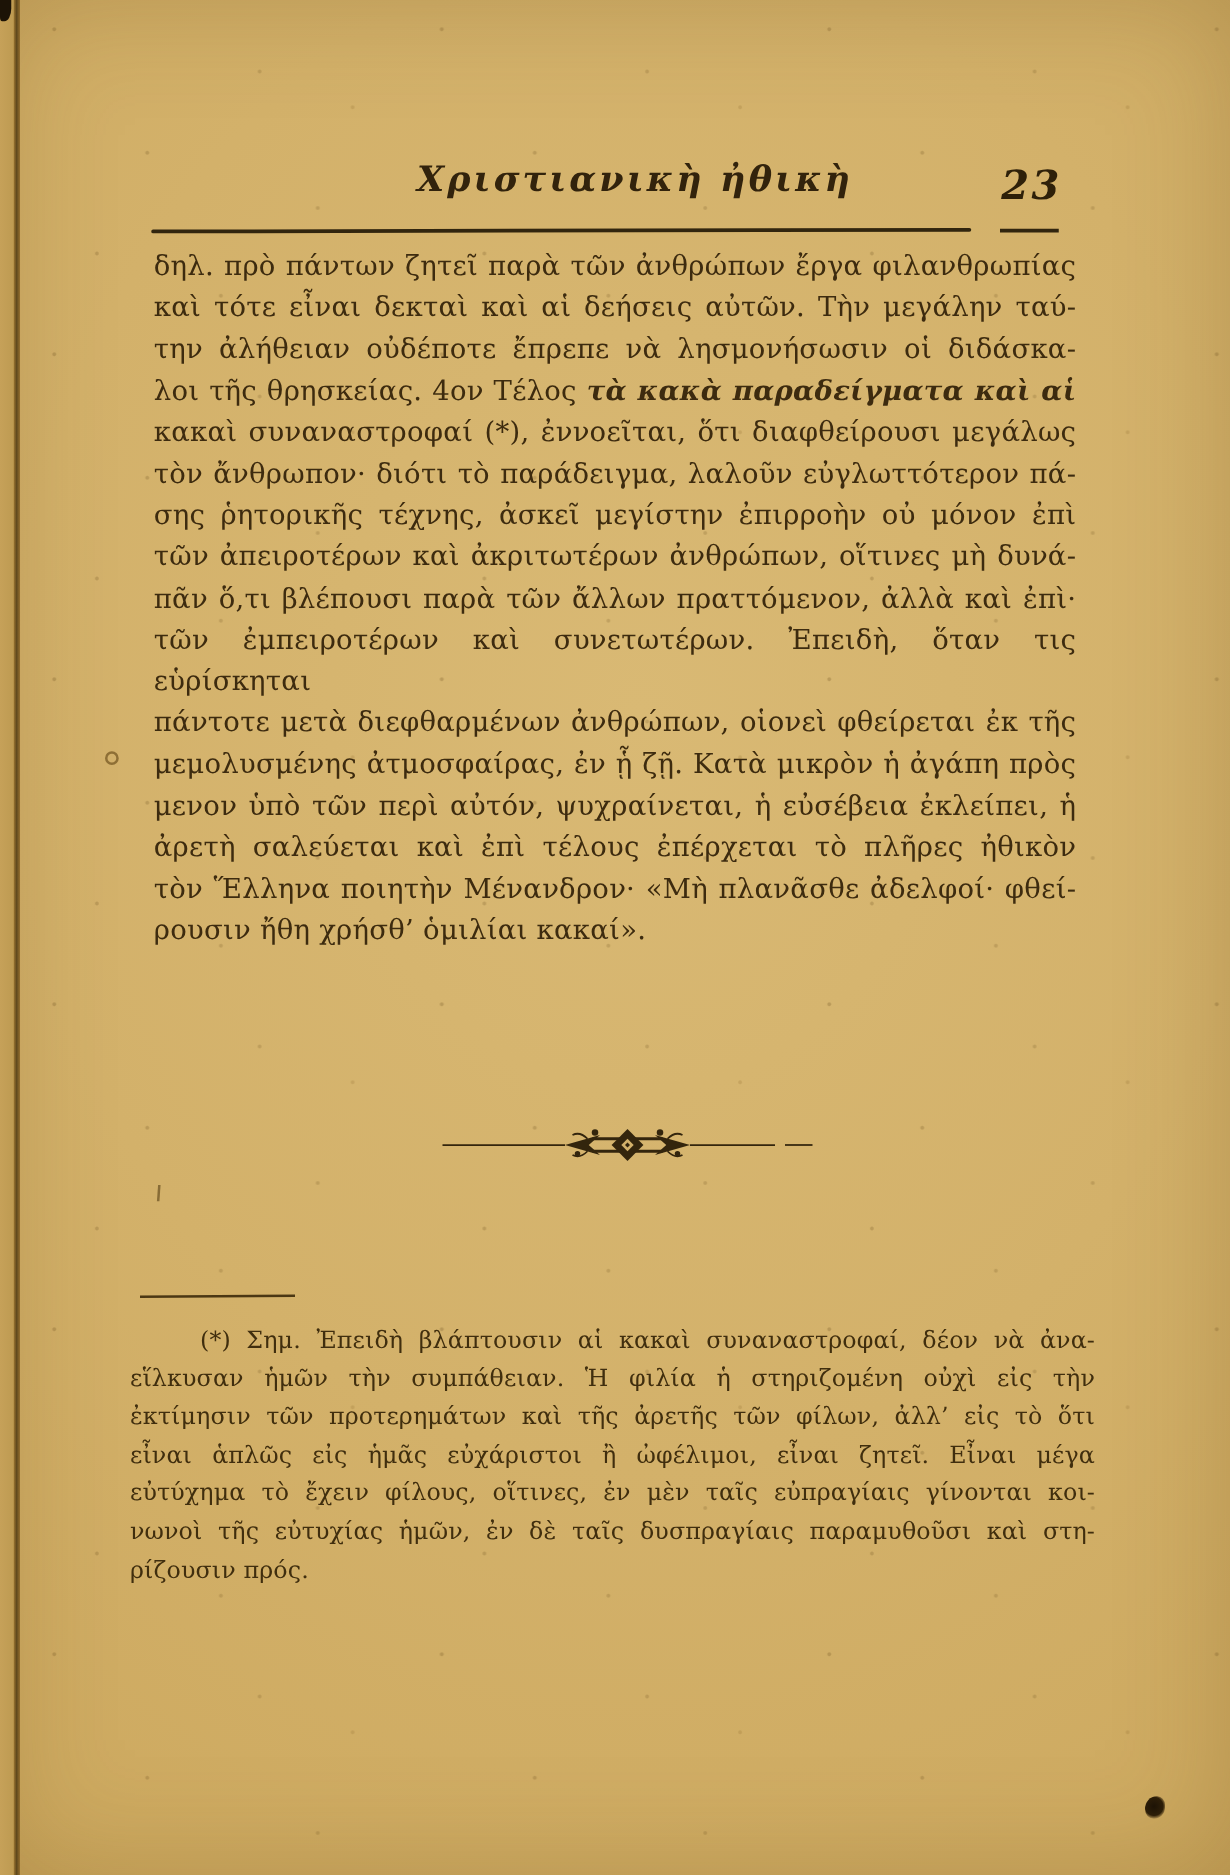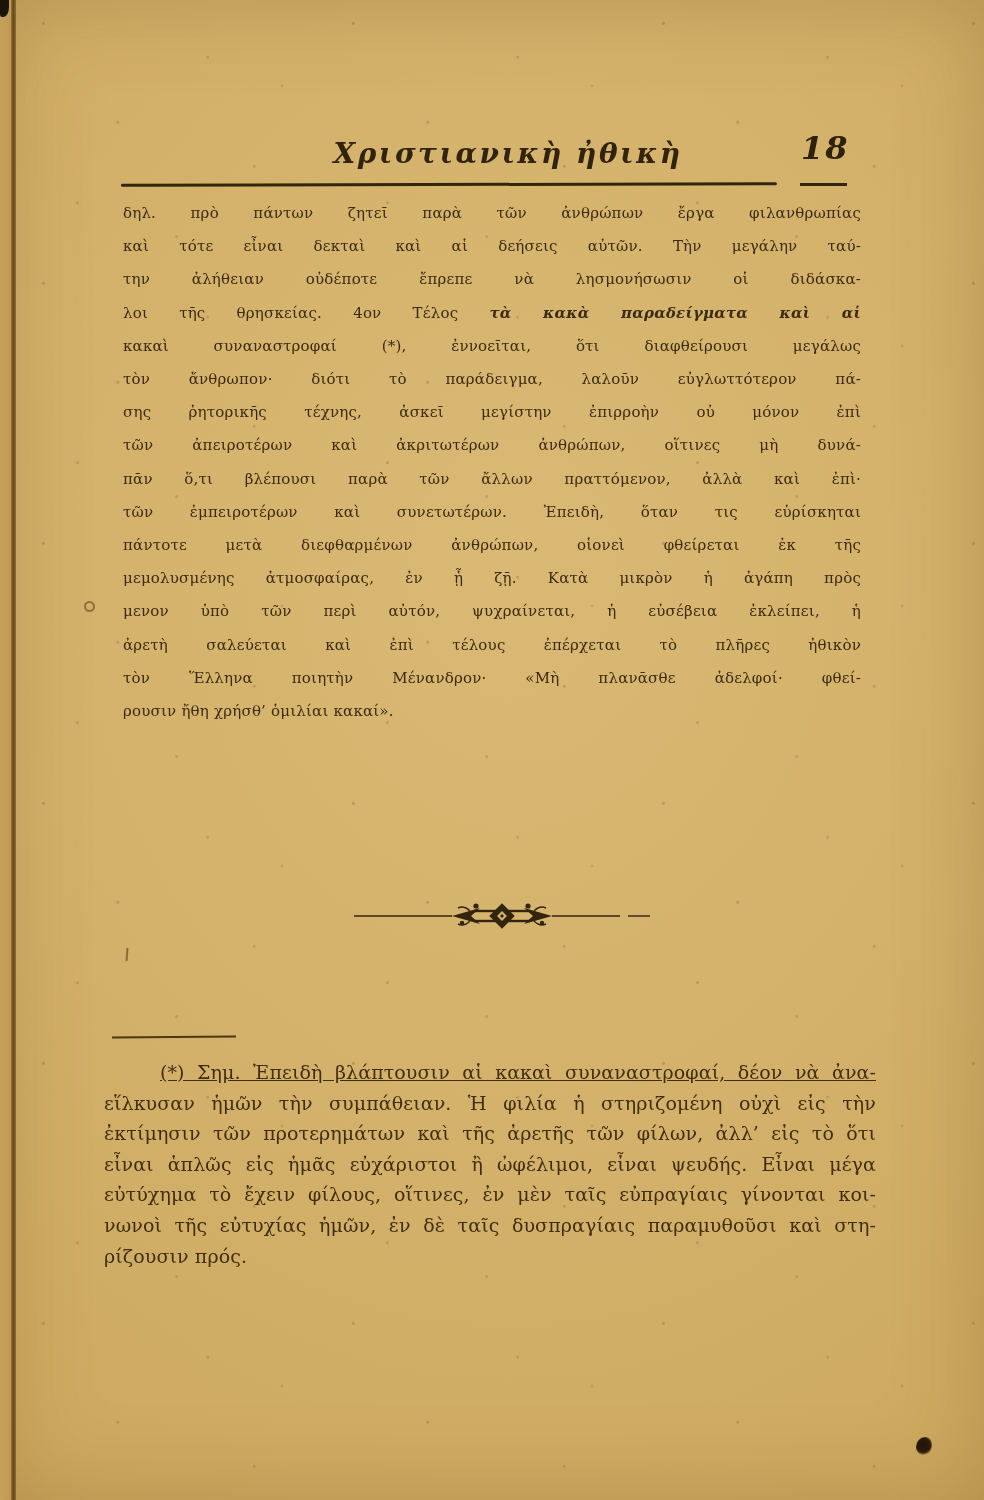--- a/index.html
+++ b/index.html
@@ -24,36 +24,36 @@
   }
   .abs { position:absolute; }
   
   .edge-strip  { left:0; top:0; width:12px; height:100%;
                  background:linear-gradient(90deg,#c6a159,#bd9a51); }
   .gutter-line { left:11px; top:0; width:5px; height:100%;
                  background:linear-gradient(90deg,#96702c,#4e3912 45%,#8a6526); opacity:.85; }
   .corner-mark { left:0; top:0; width:9px; height:17px; background:#1c1306;
                  border-radius:0 0 60% 20%; }
   
-  .header-title { top:137px; left:200px; width:616px; text-align:center;
+  .header-title { top:127px; left:200px; width:616px; text-align:center;
                   font-size:28px; font-weight:700; font-style:italic;
                   letter-spacing:2.5px; color:#32230c; }
   .page-number  { top:129px; left:801px; font-size:32px; font-weight:700;
                   font-style:italic; letter-spacing:2px; color:#2e2009; }
   .rule-main { top:183px; left:121px; width:656px; height:3px; background:#31250e;
                border-radius:2px; transform:rotate(-.12deg); }
   .rule-page { top:183px; left:800px; width:47px; height:3px; background:#31250e; }
   
-  .body-text { top:197px; left:123px; width:738px; font-size:15px;
+  .body-text { top:197px; left:123px; width:738px; font-size:22px;
                line-height:33.2px; color:#3d2b0f; letter-spacing:.2px; }
   .footnote-text { top:1057px; left:104px; width:772px; font-size:19px;
                    line-height:30.6px; color:#402e0e; letter-spacing:.1px; }
   .tline { text-align:justify; text-align-last:justify; }
   .tline.end { text-align:justify; text-align-last:left; }
-  .tline.indent { text-indent:56px;text-decoration:underline; }
+  .tline.indent { text-indent:56px; }
   .bold { font-weight:700; font-style:italic; }
   .footnote-sep { top:1036px; left:112px; width:124px; height:2px; background:#4b3713;
                   transform:rotate(-.4deg); }
   
   .divider { top:896px; left:352px; width:300px; height:40px; }
   
   .margin-ring { left:84px; top:601px; width:7px; height:7px; border:2px solid #7d5f28;
                  border-radius:50%; opacity:.8; }
   .stray-mark  { left:126px; top:948px; width:2px; height:13px; background:#6f5526;
                  transform:rotate(4deg); opacity:.75; }
@@ -65,21 +65,21 @@
 <body>
 
 <div class="canvas">
   <div class="texture abs"></div>
 
   <div class="abs edge-strip"></div>
   <div class="abs gutter-line"></div>
   <div class="abs corner-mark"></div>
 
   <div class="abs header-title">Χριστιανικὴ ἠθικὴ</div>
-  <div class="abs page-number">18</div>
+  <div class="abs page-number">23</div>
   <div class="abs rule-main"></div>
   <div class="abs rule-page"></div>
 
   <div class="abs body-text">
       <div class="tline"><span>δηλ. πρὸ πάντων ζητεῖ παρὰ τῶν ἀνθρώπων ἔργα φιλανθρωπίας</span></div>
       <div class="tline"><span>καὶ τότε εἶναι δεκταὶ καὶ αἱ δεήσεις αὐτῶν. Τὴν μεγάλην ταύ-</span></div>
       <div class="tline"><span>την ἀλήθειαν οὐδέποτε ἔπρεπε νὰ λησμονήσωσιν οἱ διδάσκα-</span></div>
       <div class="tline"><span>λοι τῆς θρησκείας. 4ον Τέλος </span><span class="bold">τὰ κακὰ παραδείγματα καὶ αἱ</span></div>
       <div class="tline"><span>κακαὶ συναναστροφαί (*), ἐννοεῖται, ὅτι διαφθείρουσι μεγάλως</span></div>
       <div class="tline"><span>τὸν ἄνθρωπον· διότι τὸ παράδειγμα, λαλοῦν εὐγλωττότερον πά-</span></div>
@@ -120,21 +120,21 @@
     </g>
     <rect x="146.5" y="16.5" width="7" height="7" transform="rotate(45 150 20)" fill="#d3b16a"></rect>
     <rect x="148.6" y="18.6" width="2.8" height="2.8" transform="rotate(45 150 20)" fill="#33250d"></rect>
   </svg>
 
   <div class="abs footnote-sep"></div>
   <div class="abs footnote-text">
       <div class="tline indent"><span>(*) Σημ. Ἐπειδὴ βλάπτουσιν αἱ κακαὶ συναναστροφαί, δέον νὰ ἀνα-</span></div>
       <div class="tline"><span>εἵλκυσαν ἡμῶν τὴν συμπάθειαν. Ἡ φιλία ἡ στηριζομένη οὐχὶ εἰς τὴν</span></div>
       <div class="tline"><span>ἐκτίμησιν τῶν προτερημάτων καὶ τῆς ἀρετῆς τῶν φίλων, ἀλλ’ εἰς τὸ ὅτι</span></div>
-      <div class="tline"><span>εἶναι ἁπλῶς εἰς ἡμᾶς εὐχάριστοι ἢ ὠφέλιμοι, εἶναι ψευδής. Εἶναι μέγα</span></div>
+      <div class="tline"><span>εἶναι ἁπλῶς εἰς ἡμᾶς εὐχάριστοι ἢ ὠφέλιμοι, εἶναι ζητεῖ. Εἶναι μέγα</span></div>
       <div class="tline"><span>εὐτύχημα τὸ ἔχειν φίλους, οἵτινες, ἐν μὲν ταῖς εὐπραγίαις γίνονται κοι-</span></div>
       <div class="tline"><span>νωνοὶ τῆς εὐτυχίας ἡμῶν, ἐν δὲ ταῖς δυσπραγίαις παραμυθοῦσι καὶ στη-</span></div>
       <div class="tline end"><span>ρίζουσιν πρός.</span></div>
     </div>
 
   <div class="abs margin-ring"></div>
   <div class="abs stray-mark"></div>
   <div class="abs ink-blot"></div>
 </div>
 

